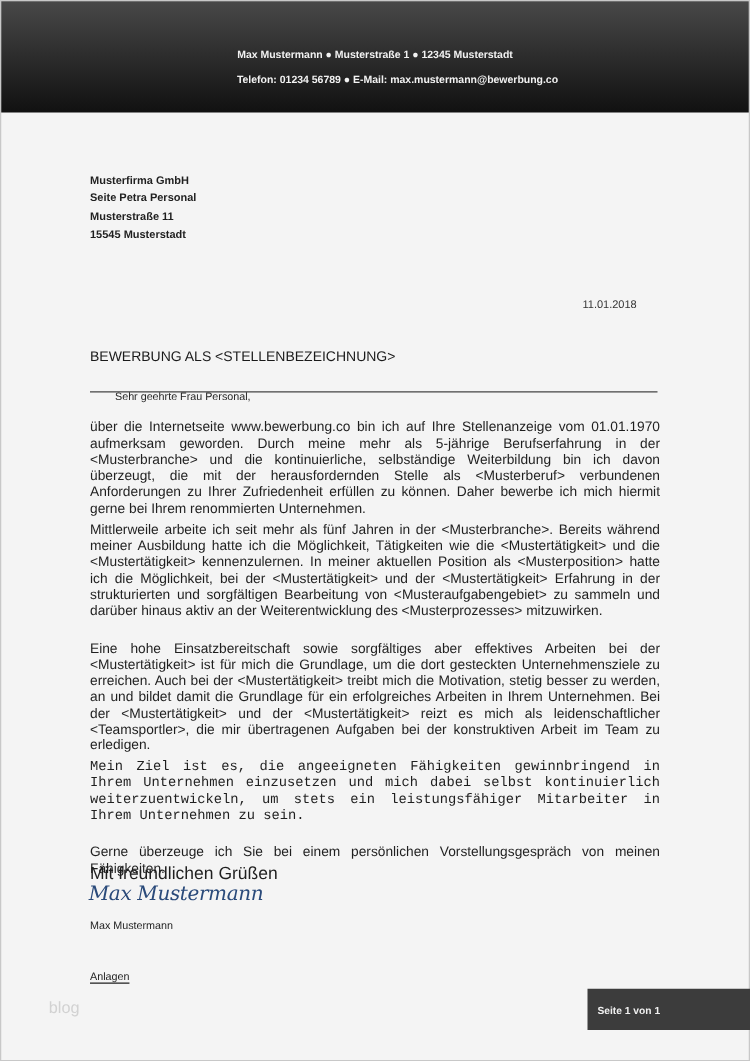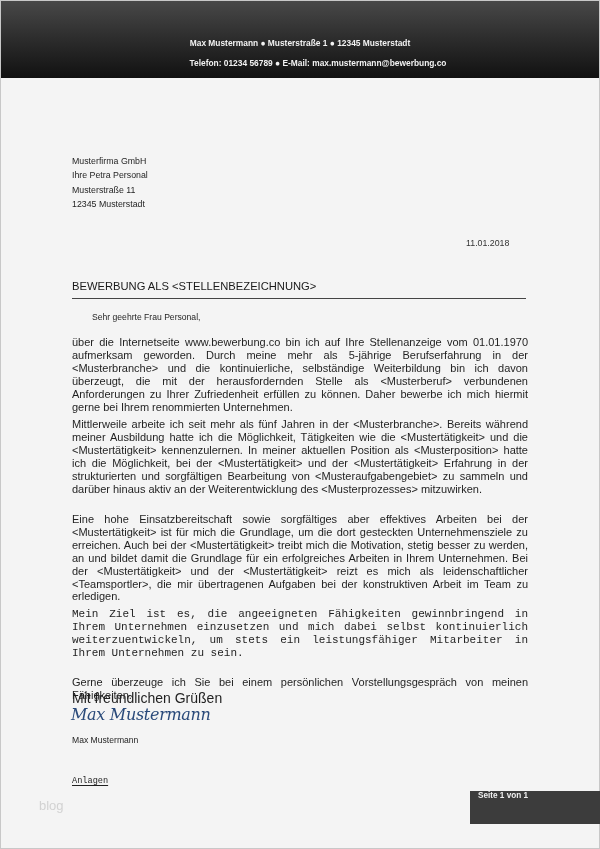--- a/index.html
+++ b/index.html
@@ -9,43 +9,43 @@
       position: relative;
       overflow: hidden;
       font-family: "Liberation Sans", sans-serif;
       color: #1a1a1a;
     }
     .page-frame {
       position: absolute; left: 0; top: 0; width: 598px; height: 847px;
       border: 1px solid #c8c8c8;
     }
     .header {
-      position: absolute; left: 1px; top: 1px; width: 598px; height: 77px;
+      position: absolute; left: 1px; top: 1px; width: 598px; height: 89px;
       background: linear-gradient(to bottom, #484848 0%, #2c2c2c 50%, #111111 100%);
       color: #f2f2f2;
       text-align: center;
       font-size: 8.4px;
       font-weight: bold;
     }
     .header .line1 { position: absolute; left: 0; right: 0; top: 37px; }
     .header .line2 { position: absolute; left: 0; right: 0; top: 57px; padding-left: 36px; }
 
     .recipient {
-      position: absolute; left: 72px; top: 154px;
-      font-size: 8.8px; font-weight: normal; line-height: 14.3px;
+      position: absolute; left: 72px; top: 137px;
+      font-size: 8.8px; font-weight: bold; line-height: 14.3px;
       color: #1f1f1f;
     }
     .date {
       position: absolute; left: 466px; top: 238px;
       font-size: 8.8px; color: #333;
     }
     .subject {
       position: absolute; left: 72px; top: 280px; width: 454px;
       font-size: 11.2px; color: #1a1a1a;
-      padding-bottom: 6px;
+      padding-bottom: 21px;
       border-bottom: 1px solid #444;
     }
     .salutation {
       position: absolute; left: 72px; top: 312px;
       font-size: 8.6px; color: #1f1f1f; margin-left: 20px;
     }
     .para {
       position: absolute; left: 72px; width: 456px;
       font-size: 11px; line-height: 12.9px; color: #1f1f1f;
       text-align: justify;
@@ -70,50 +70,49 @@
     }
     .printed-name {
       position: absolute; left: 72px; top: 735px;
       font-size: 8.6px; color: #1f1f1f;
     }
     .attachments {
       position: absolute; left: 72px; top: 776px;
       font-size: 8.6px; color: #1f1f1f;
       text-decoration: underline;
       text-underline-offset: 2px;
-      font-family: Liberation Mono, monospace;
     }
     .watermark {
       position: absolute; left: 39px; top: 798px;
       font-size: 13px; color: #d2d2d2;
     }
     .footer-box {
       position: absolute; left: 470px; top: 791px; width: 130px; height: 33px;
       background: #3c3c3c;
       color: #f0f0f0;
       font-size: 8.2px; font-weight: bold;
       box-sizing: border-box;
-      padding: 0 0 0 8px;
+      padding: 13px 0 0 8px;
     }
   </style>
 </head>
 <body>
 
 <div class="page-frame"></div>
 
 <div class="header">
   <div class="line1">Max Mustermann ● Musterstraße 1 ● 12345 Musterstadt</div>
   <div class="line2">Telefon: 01234 56789 ● E-Mail: max.mustermann@bewerbung.co</div>
 </div>
 
 <div class="recipient">
   <div>Musterfirma GmbH</div>
-  <div>Ihre Petra Personal</div>
+  <div>Seite Petra Personal</div>
   <div>Musterstraße 11</div>
-  <div>12345 Musterstadt</div>
+  <div>15545 Musterstadt</div>
 </div>
 
 <div class="date">11.01.2018</div>
 
 <div class="subject">BEWERBUNG ALS &lt;STELLENBEZEICHNUNG&gt;</div>
 
 <div class="salutation">Sehr geehrte Frau Personal,</div>
 
 <p class="para p1">über die Internetseite www.bewerbung.co bin ich auf Ihre Stellenanzeige vom 01.01.1970 aufmerksam geworden. Durch meine mehr als 5-jährige Berufserfahrung in der &lt;Musterbranche&gt; und die kontinuierliche, selbständige Weiterbildung bin ich davon überzeugt, die mit der herausfordernden Stelle als &lt;Musterberuf&gt; verbundenen Anforderungen zu Ihrer Zufriedenheit erfüllen zu können. Daher bewerbe ich mich hiermit gerne bei Ihrem renommierten Unternehmen.</p>
 <p class="para p2">Mittlerweile arbeite ich seit mehr als fünf Jahren in der &lt;Musterbranche&gt;. Bereits während meiner Ausbildung hatte ich die Möglichkeit, Tätigkeiten wie die &lt;Mustertätigkeit&gt; und die &lt;Mustertätigkeit&gt; kennenzulernen. In meiner aktuellen Position als &lt;Musterposition&gt; hatte ich die Möglichkeit, bei der &lt;Mustertätigkeit&gt; und der &lt;Mustertätigkeit&gt; Erfahrung in der strukturierten und sorgfältigen Bearbeitung von &lt;Musteraufgabengebiet&gt; zu sammeln und darüber hinaus aktiv an der Weiterentwicklung des &lt;Musterprozesses&gt; mitzuwirken.</p>

